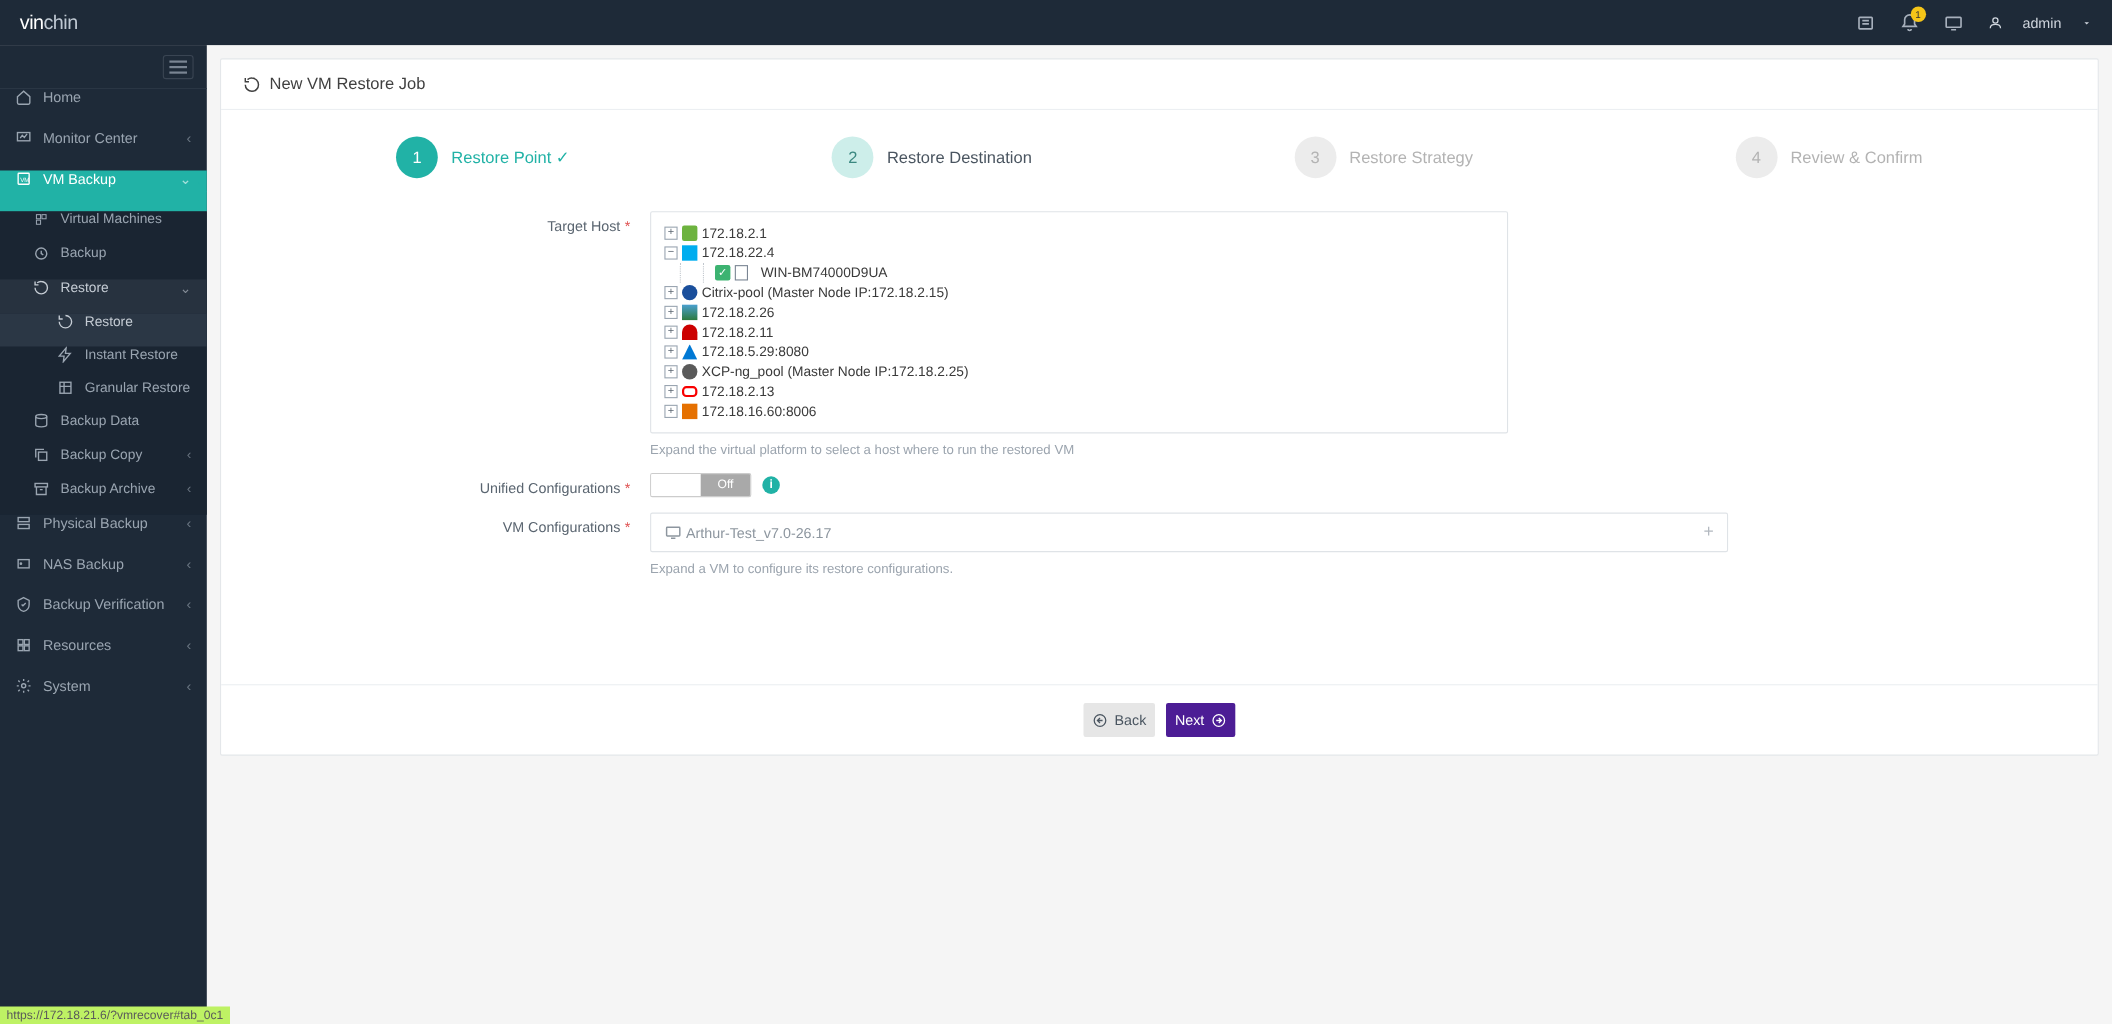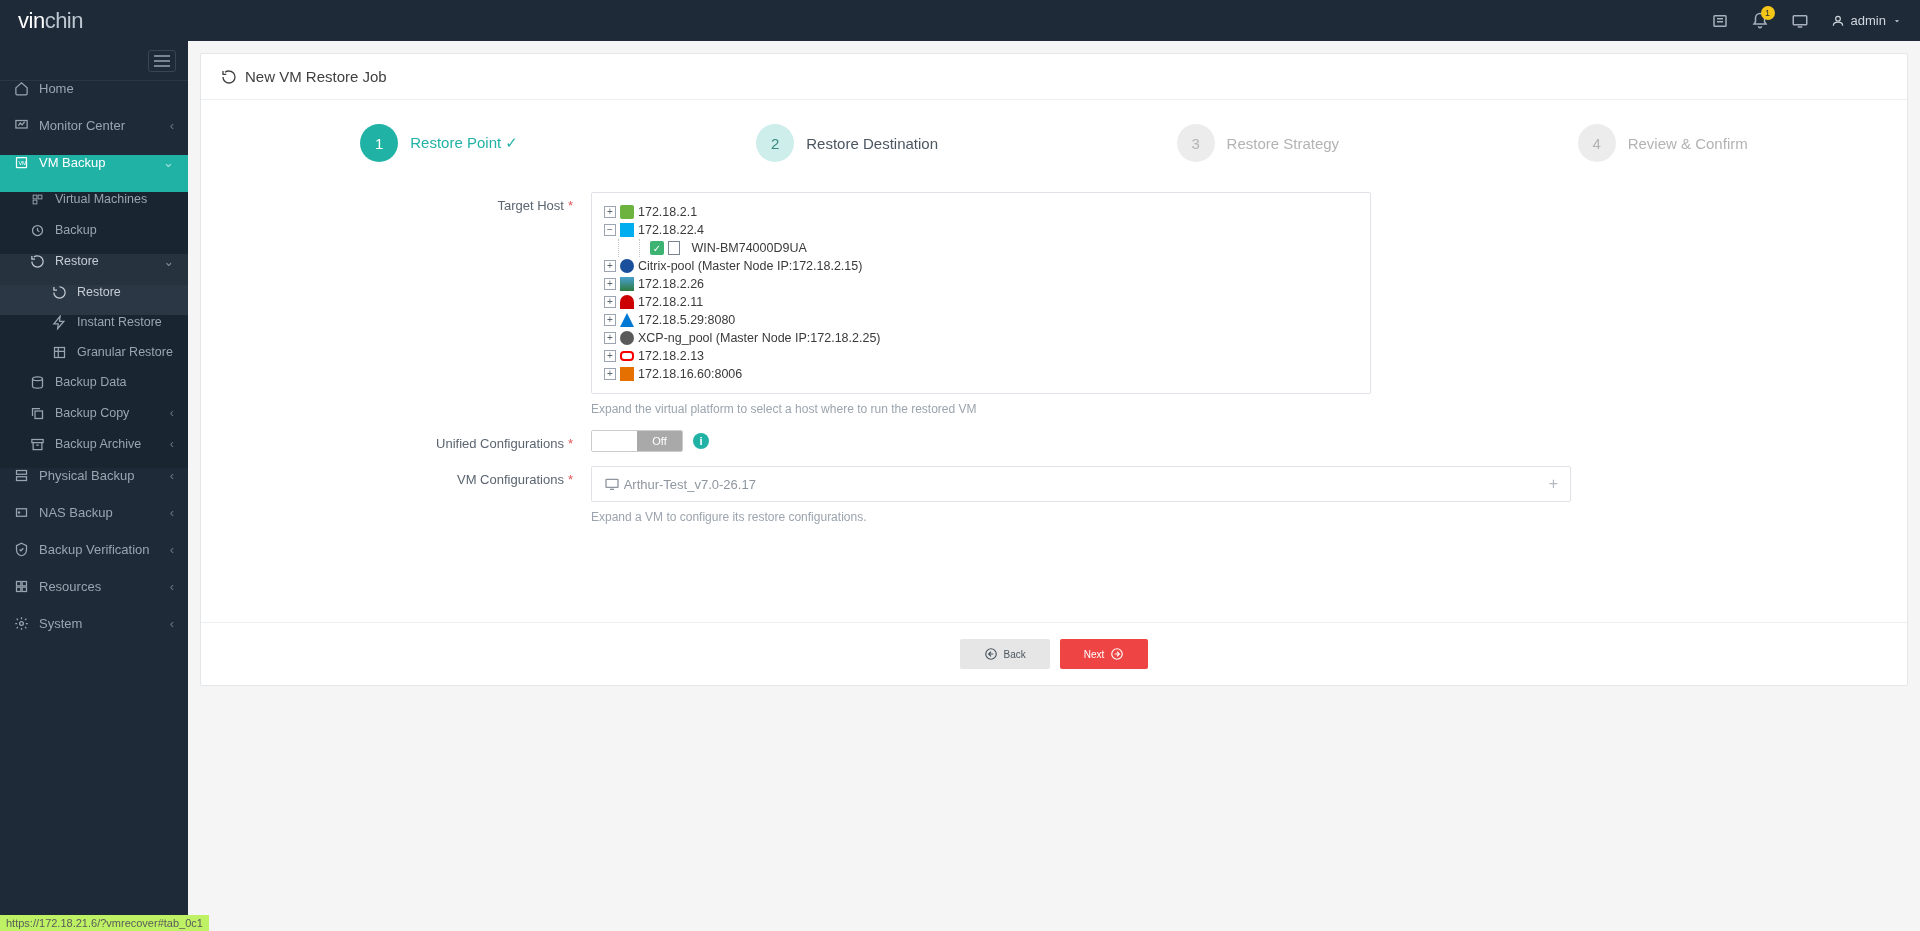--- a/index.html
+++ b/index.html
@@ -1,23 +1,23 @@
 <!DOCTYPE html>
 <html><head>
 <meta charset="utf-8">
 <style>
 *{box-sizing:border-box;margin:0;padding:0;font-family:-apple-system,BlinkMacSystemFont,"Segoe UI",Arial,sans-serif}
 body{background:#f5f5f5;color:#3a3a3a;font-size:13px}
 .top-bar{height:41px;background:#1e2a38;display:flex;align-items:center;justify-content:space-between;padding:0 18px}
-.logo{color:#fff;font-size:22px;font-weight:400;letter-spacing:-.5px}
+.logo{color:#fff;font-size:18px;font-weight:400;letter-spacing:-.5px}
 .logo .thin{font-weight:300;color:#bfc8d2}
 .top-right{display:flex;align-items:center;gap:22px}
 .top-icon{width:18px;height:18px;color:#a7b0bc;cursor:pointer;position:relative}
 .badge{position:absolute;top:-6px;right:-6px;background:#f5c518;color:#333;border-radius:50%;width:14px;height:14px;font-size:9px;display:flex;align-items:center;justify-content:center}
-.user-menu{display:flex;align-items:center;gap:6px;color:#d0d6de;cursor:pointer;font-size:13px}
+.user-menu{display:flex;align-items:center;gap:18px;color:#d0d6de;cursor:pointer;font-size:13px}
 .layout{display:flex;min-height:calc(100vh - 41px)}
 .sidebar{width:188px;background:#1e2a38;color:#9aa5b1;font-size:13px}
 .collapse-btn{height:40px;display:flex;align-items:center;justify-content:flex-end;padding-right:12px;border-bottom:1px solid #2a3644}
 .hamburger{width:28px;height:22px;border:1px solid #3a4553;border-radius:3px;display:flex;flex-direction:column;justify-content:center;gap:3px;padding:0 5px;cursor:pointer}
 .hamburger span{height:2px;background:#7a8593}
 .nav-item{height:37px;display:flex;align-items:flex-start;padding:0 14px;cursor:pointer;gap:10px;position:relative}
 .nav-item.active{background:#21b2a6;color:#fff}
 .nav-item.active::after{content:"";position:absolute;right:-8px;top:50%;transform:translateY(-50%);border:8px solid transparent;border-left-color:#21b2a6}
 .nav-sub{background:#1a2532}
 .nav-sub .nav-item{padding-left:30px;height:31px;font-size:12.5px}
@@ -55,23 +55,23 @@
 .tree-child2{margin-left:14px;border-left:1px dotted #c0c6cc;padding-left:10px}
 .hint{color:#9ba4ae;font-size:12px;margin-top:8px}
 .toggle{display:inline-flex;border:1px solid #ccc;border-radius:2px;overflow:hidden;width:92px;height:22px}
 .toggle span{flex:1;display:flex;align-items:center;justify-content:center;font-size:11px}
 .toggle .off{background:#a9a9a9;color:#fff}
 .toggle .on{background:#fff}
 .info-ico{display:inline-flex;width:16px;height:16px;background:#21b2a6;color:#fff;border-radius:50%;align-items:center;justify-content:center;font-size:11px;font-weight:bold;margin-left:10px}
 .vmconfig{border:1px solid #dfe3e7;border-radius:2px;padding:8px 12px;display:flex;align-items:center;background:#fff;color:#8d969f}
 .vmconfig .plus{margin-left:auto;color:#b3b9c0;font-size:16px;cursor:pointer}
 .card-footer{border-top:1px solid #eceff2;padding:16px;display:flex;justify-content:center;gap:10px}
-.btn{padding:8px 24px;border:none;border-radius:2px;font-size:10px;cursor:pointer;display:inline-flex;align-items:center;gap:6px}
+.btn{padding:8px 8px;border:none;border-radius:2px;font-size:13px;cursor:pointer;display:inline-flex;align-items:center;gap:6px}
 .btn-back{background:#e6e6e6;color:#4a5560}
-.btn-next{background:#ef4444;color:#fff}
+.btn-next{background:#4c1d95;color:#fff}
 .status-url{position:fixed;bottom:0;left:0;background:#bef264;color:#5a5a5a;font-size:11px;padding:2px 6px}
 svg{display:block}
 .ic-vmware{background:#6db33f;border-radius:2px}
 .ic-windows{background:linear-gradient(45deg,#00adef 50%,#00adef 50%)}
 .ic-citrix{background:#1a4f9c;border-radius:50%}
 .ic-sangfor{background:linear-gradient(#4aa0d0,#2d7a3e)}
 .ic-redhat{background:#cc0000;border-radius:50% 50% 0 0}
 .ic-azure{background:#0078d4;clip-path:polygon(50% 0,100% 100%,0 100%)}
 .ic-xcp{background:#5a5a5a;border-radius:50%}
 .ic-oracle{border:2px solid #f80000;border-radius:4px;width:14px;height:10px}

